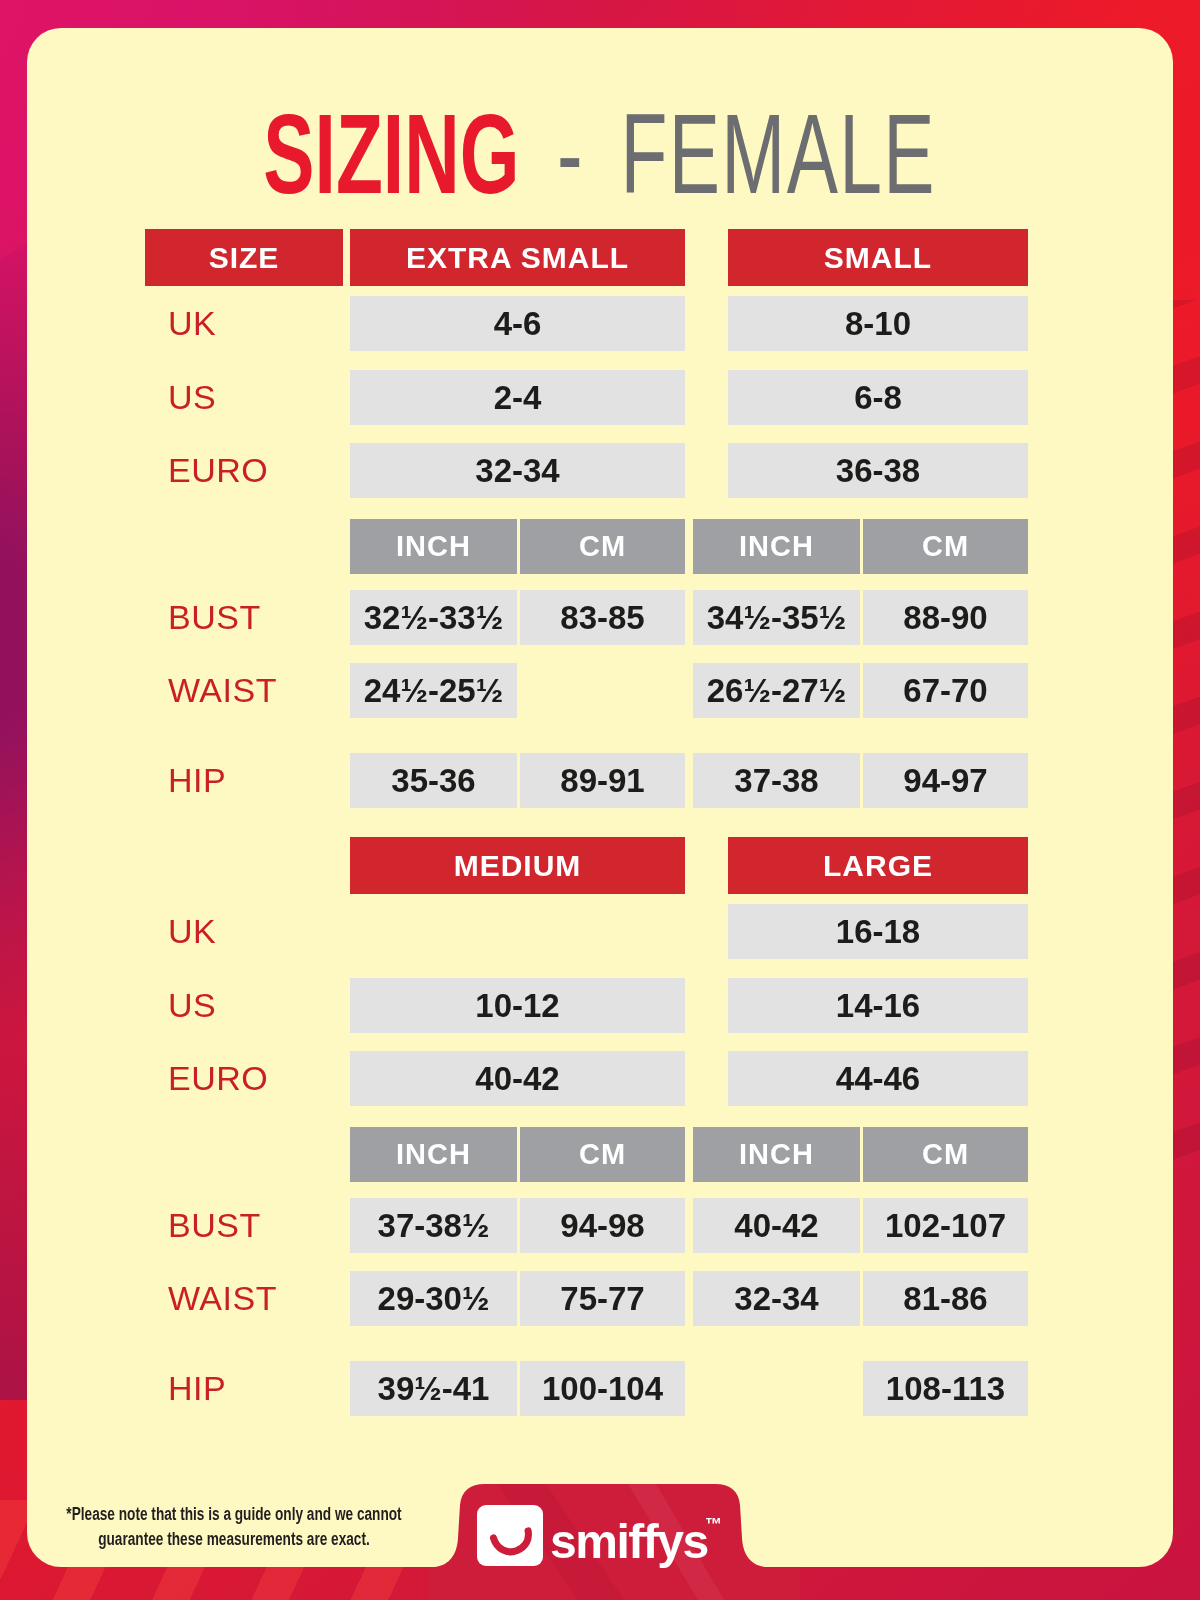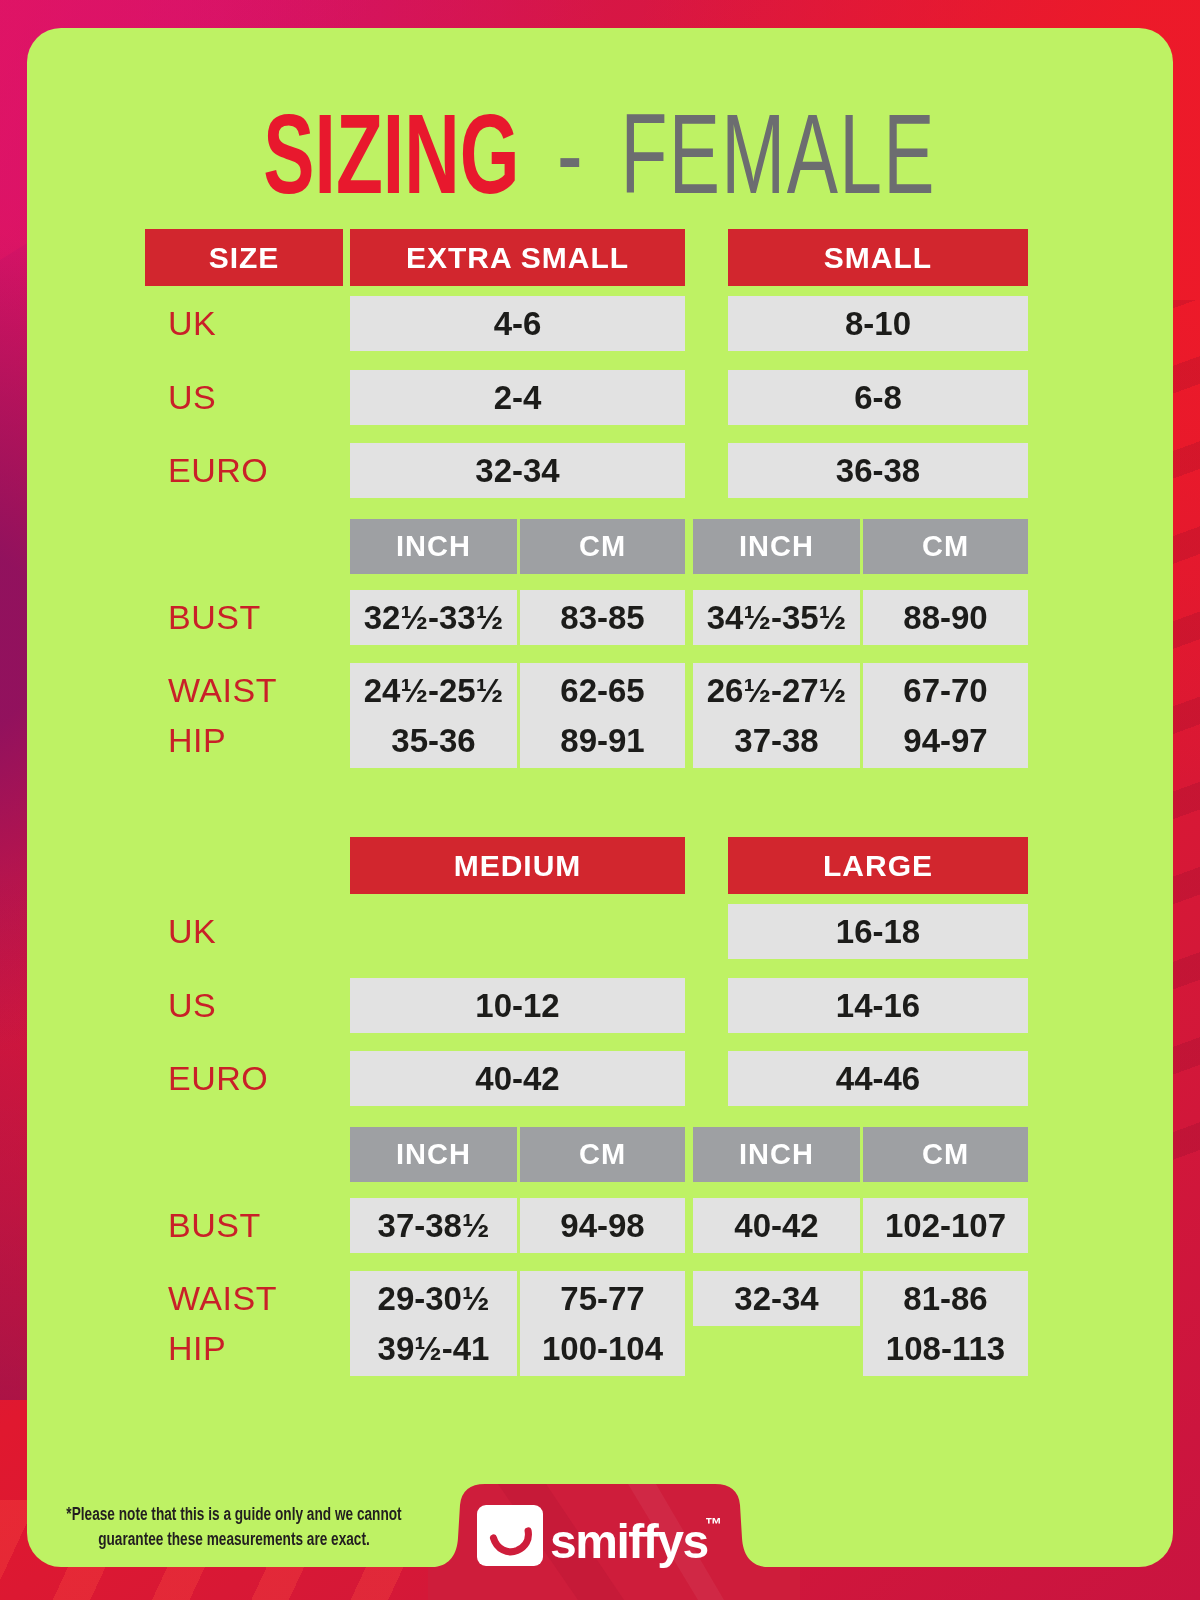--- a/index.html
+++ b/index.html
@@ -24,21 +24,21 @@
   .facet.f2{left:0;top:880px;width:120px;height:520px;
     background:linear-gradient(10deg, rgba(120,14,92,.5), rgba(120,14,92,0));}
   .facet.f3{left:0;top:1500px;width:560px;height:100px;
     background:repeating-linear-gradient(115deg, rgba(255,84,64,.28) 0 34px, rgba(255,84,64,0) 34px 90px);}
   .facet.f4{right:0;top:300px;width:80px;height:900px;
     background:repeating-linear-gradient(160deg, rgba(120,8,40,.18) 0 26px, rgba(120,8,40,0) 26px 80px);}
 
   
   .card{
     position:absolute;left:27px;top:28px;width:1146px;height:1539px;
-    background:#bef264;border-radius:34px;z-index:1;
+    background:#fef9c3;border-radius:34px;z-index:1;
   }
 
   
   .title{position:absolute;top:70px;left:0;width:100%;text-align:center;line-height:1;white-space:nowrap;}
   .title-inner{display:inline-block;transform:scaleX(.68);transform-origin:center;font-size:113px;}
   .t-red{color:var(--title-red);font-weight:700;}
   .t-dash{color:var(--title-gray);font-weight:400;margin:0 24px;}
   .t-gray{color:var(--title-gray);font-weight:400;letter-spacing:2px;}
 
   
@@ -56,21 +56,21 @@
   .wide2{grid-column:7/10;margin-left:35px;}
   .c3{grid-column:3;} .c5{grid-column:5;} .c7{grid-column:7;} .c9{grid-column:9;}
   .red{background:var(--header-red);color:#fff;font-size:30px;letter-spacing:1px;}
   .gray{background:var(--cell-gray);color:var(--cell-text);font-size:33px;}
   .unit{background:var(--unit-gray);color:#fff;font-size:29px;letter-spacing:1px;}
   .label{grid-column:1;display:flex;align-items:center;padding-left:23px;
     color:var(--label-red);font-weight:400;font-size:34px;letter-spacing:.5px;}
 
   
   .r-hdr{top:0;} .r-s1{top:67px;} .r-s2{top:141px;} .r-s3{top:214px;}
-  .r-u{top:290px;} .r-m1{top:361px;} .r-m2{top:434px;} .r-m3{top:484px;}
+  .r-u{top:290px;} .r-m1{top:361px;} .r-m2{top:434px;} .r-m3{top:524px;}
 
   
   .note{
     position:absolute;left:-58px;top:1474px;width:530px;text-align:center;
     font-weight:700;font-size:17.5px;line-height:1.45;color:var(--note-text);
     transform:scaleX(.78);transform-origin:center;
   }
 
   
   .tab{position:absolute;left:428px;top:1481px;width:372px;height:119px;z-index:2;}
@@ -134,21 +134,20 @@
     <div class="row r-m1">
       <div class="label">BUST</div>
       <div class="cell gray c3">32½-33½</div>
       <div class="cell gray c5">83-85</div>
       <div class="cell gray c7">34½-35½</div>
       <div class="cell gray c9">88-90</div>
     </div>
     <div class="row r-m2">
       <div class="label">WAIST</div>
       <div class="cell gray c3">24½-25½</div>
-      <div class="cell gray c5">62-65</div>
       <div class="cell gray c7">26½-27½</div>
       <div class="cell gray c9">67-70</div>
     </div>
     <div class="row r-m3">
       <div class="label">HIP</div>
       <div class="cell gray c3">35-36</div>
       <div class="cell gray c5">89-91</div>
       <div class="cell gray c7">37-38</div>
       <div class="cell gray c9">94-97</div>
     </div>

